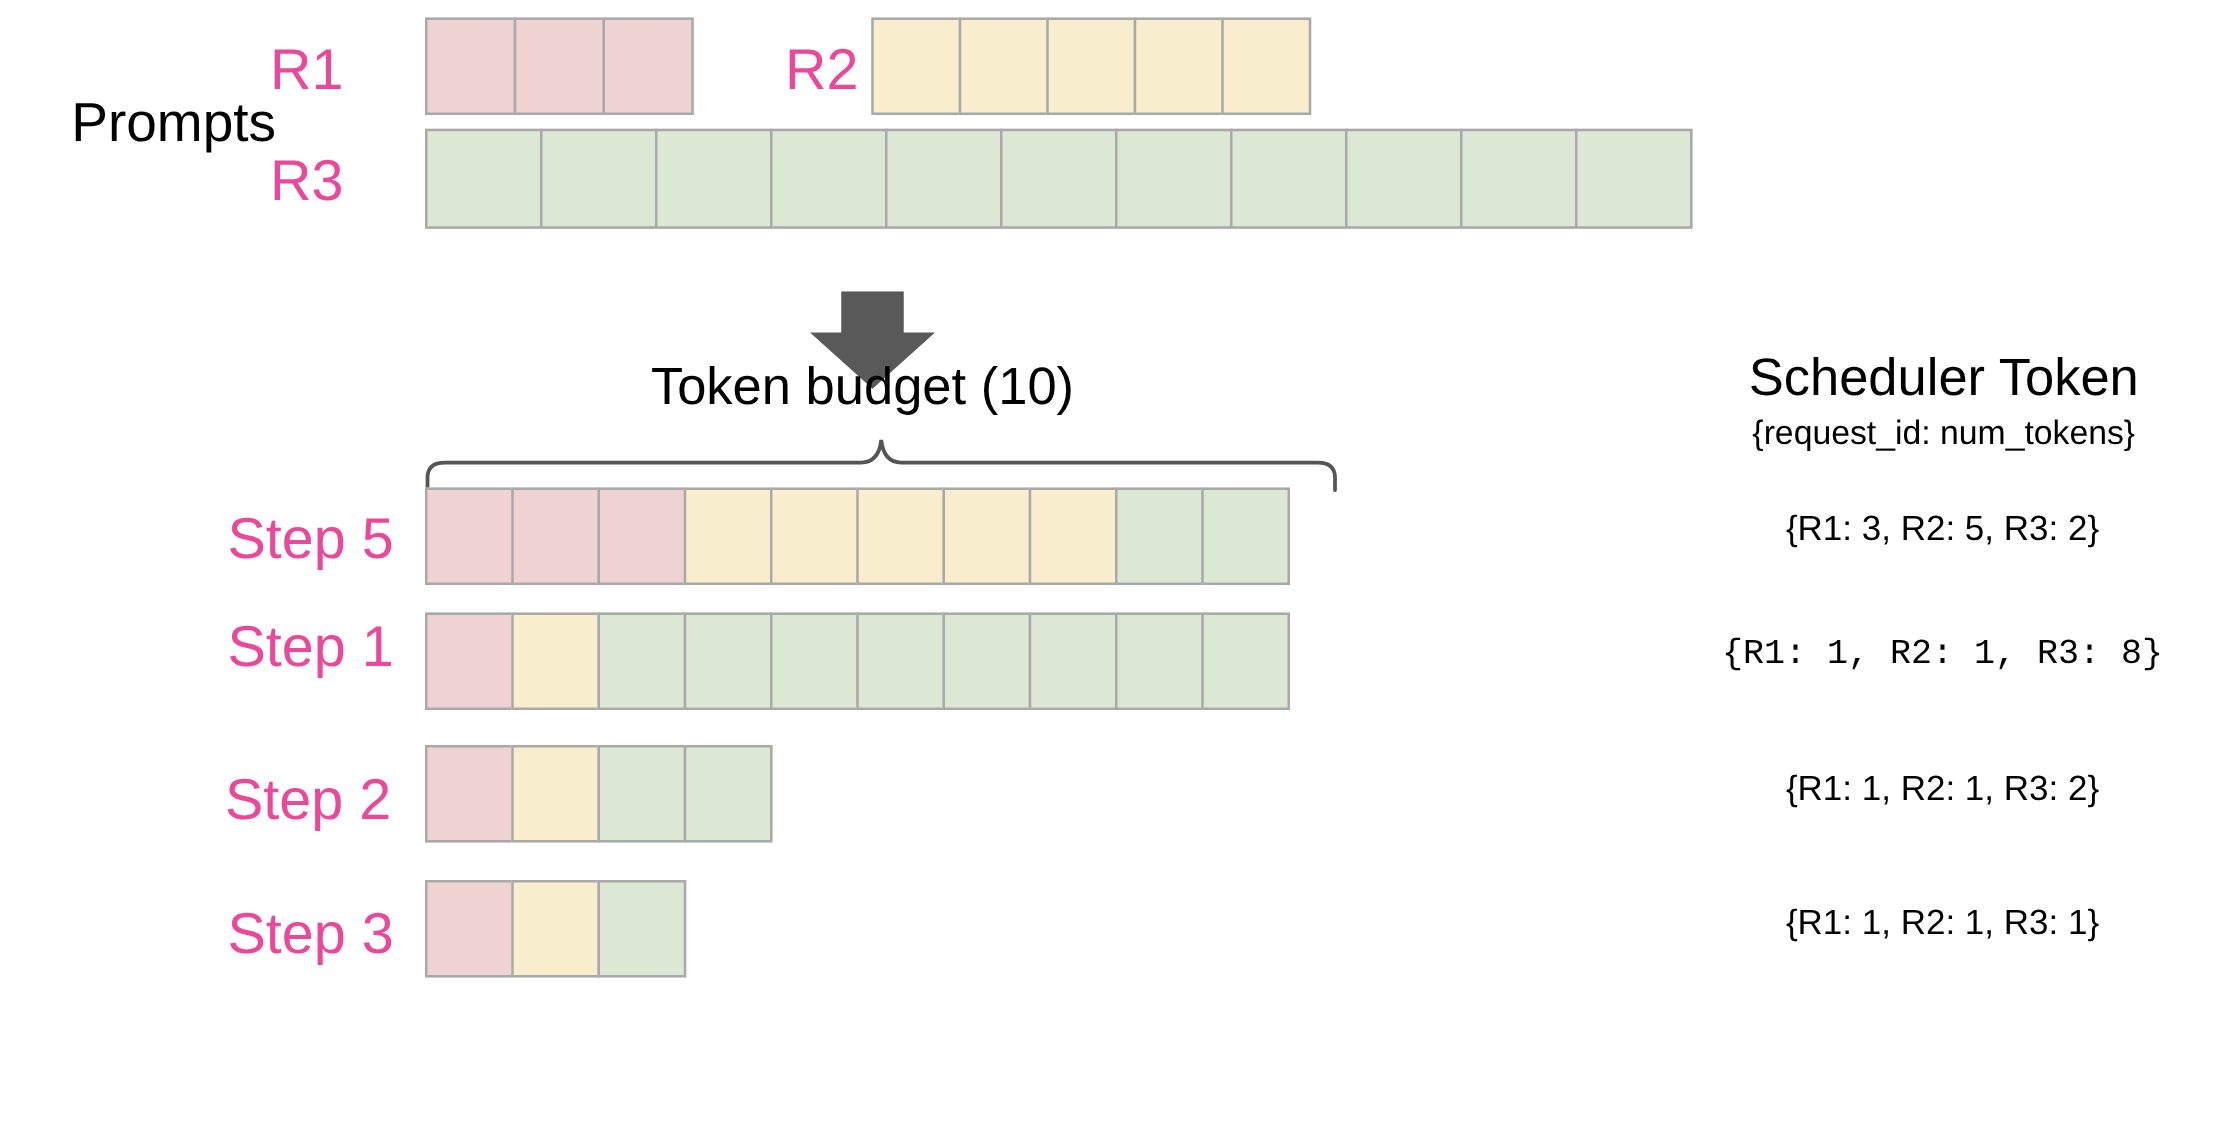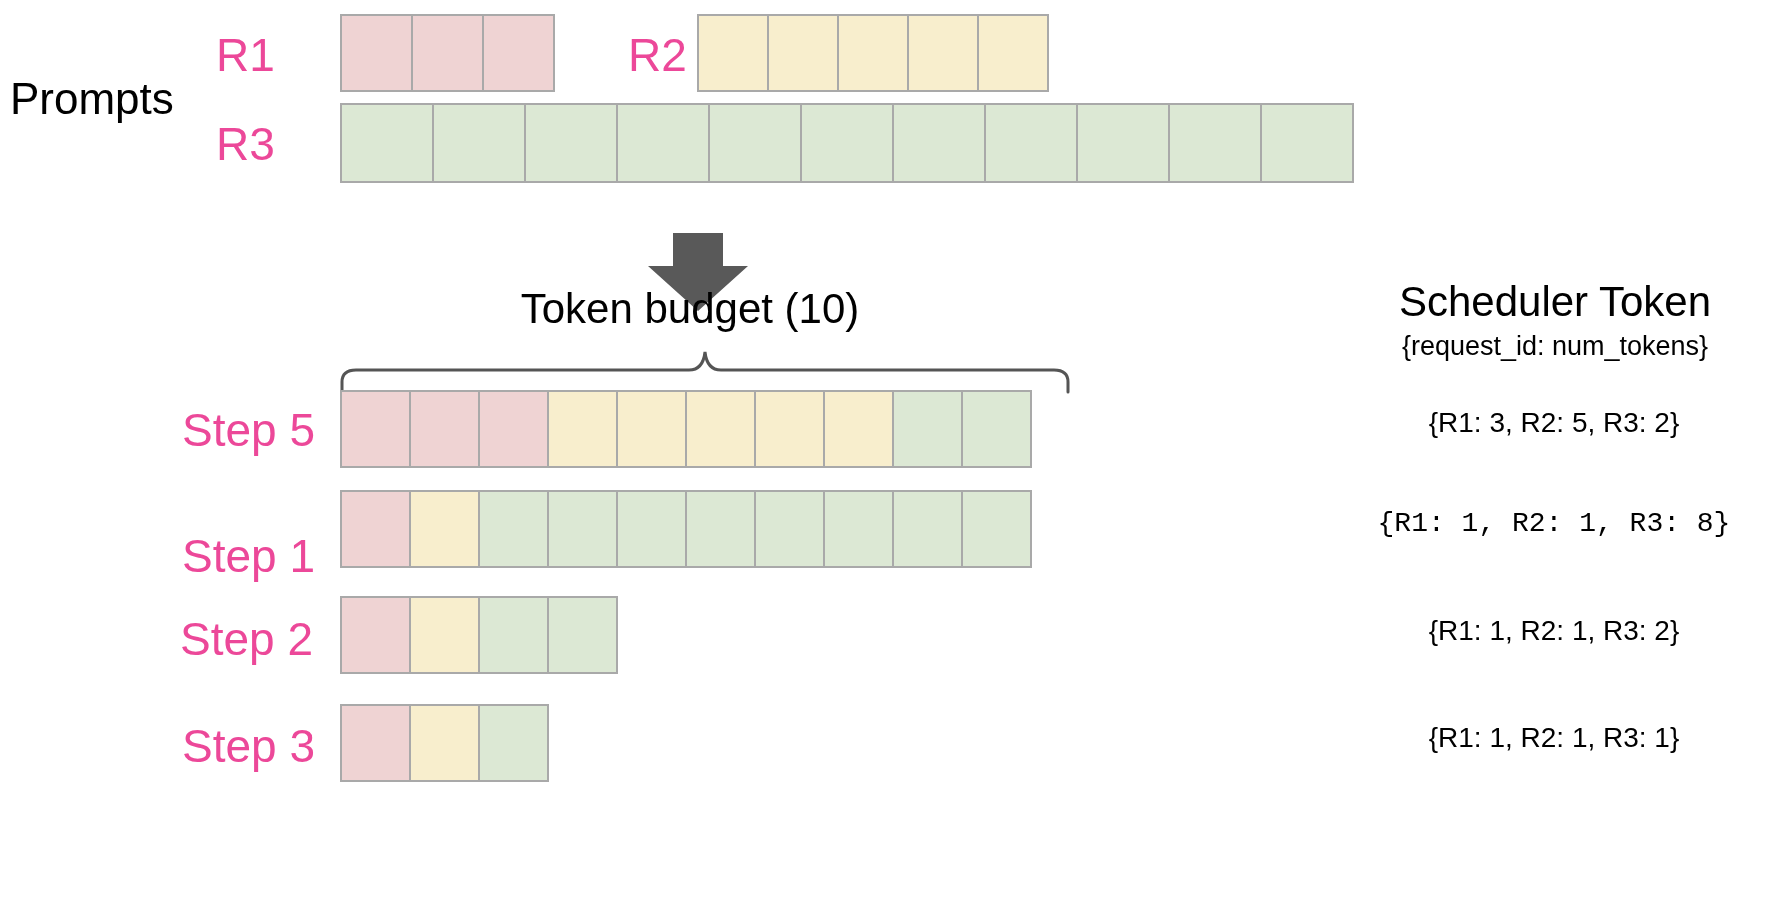--- a/index.html
+++ b/index.html
@@ -17,20 +17,21 @@
   }
 
   .abs { position: absolute; }
 
   
   .label-big {
     font-size: 44px;
     line-height: 1;
     white-space: nowrap;
     color: #000;
+    margin-left: 47px;
   }
   .label-mid {
     font-size: 46px;
     line-height: 1;
     white-space: nowrap;
     color: #ec4899;
   }
   .title-sched {
     font-size: 42px;
     line-height: 1;
@@ -146,21 +147,21 @@
   <div class="cell r2" style="width:71px;height:78px;"></div>
   <div class="cell r2" style="width:71px;height:78px;"></div>
   <div class="cell r2" style="width:71px;height:78px;"></div>
   <div class="cell r2" style="width:71px;height:78px;"></div>
   <div class="cell r2" style="width:71px;height:78px;"></div>
   <div class="cell r3" style="width:71px;height:78px;"></div>
   <div class="cell r3" style="width:71px;height:78px;"></div>
 </div>
 <div class="abs sched-line" style="left:1320px; top:409px; width:468px;">{R1: 3, R2: 5, R3: 2}</div>
 
-<div class="abs label-mid" style="left:182px; top:533px;">Step 1</div>
+<div class="abs label-mid" style="left:182px; top:494px;">Step 1</div>
 <div class="abs token-row" style="left:340px; top:490px; height:78px;">
   <div class="cell r1" style="width:71px;height:78px;"></div>
   <div class="cell r2" style="width:71px;height:78px;"></div>
   <div class="cell r3" style="width:71px;height:78px;"></div>
   <div class="cell r3" style="width:71px;height:78px;"></div>
   <div class="cell r3" style="width:71px;height:78px;"></div>
   <div class="cell r3" style="width:71px;height:78px;"></div>
   <div class="cell r3" style="width:71px;height:78px;"></div>
   <div class="cell r3" style="width:71px;height:78px;"></div>
   <div class="cell r3" style="width:71px;height:78px;"></div>

